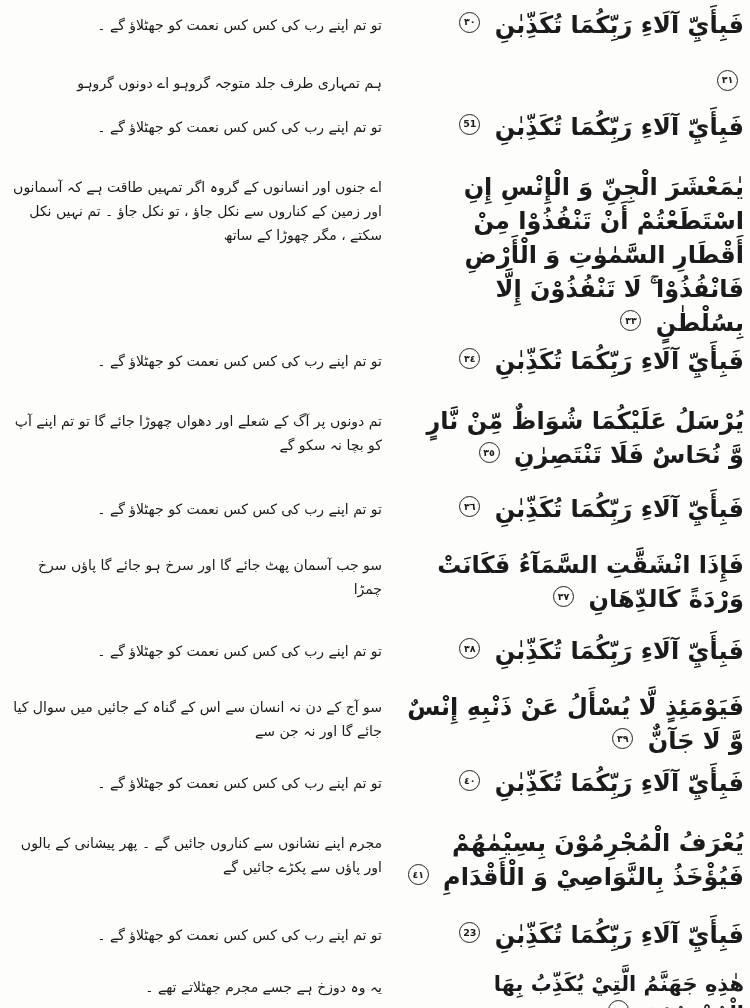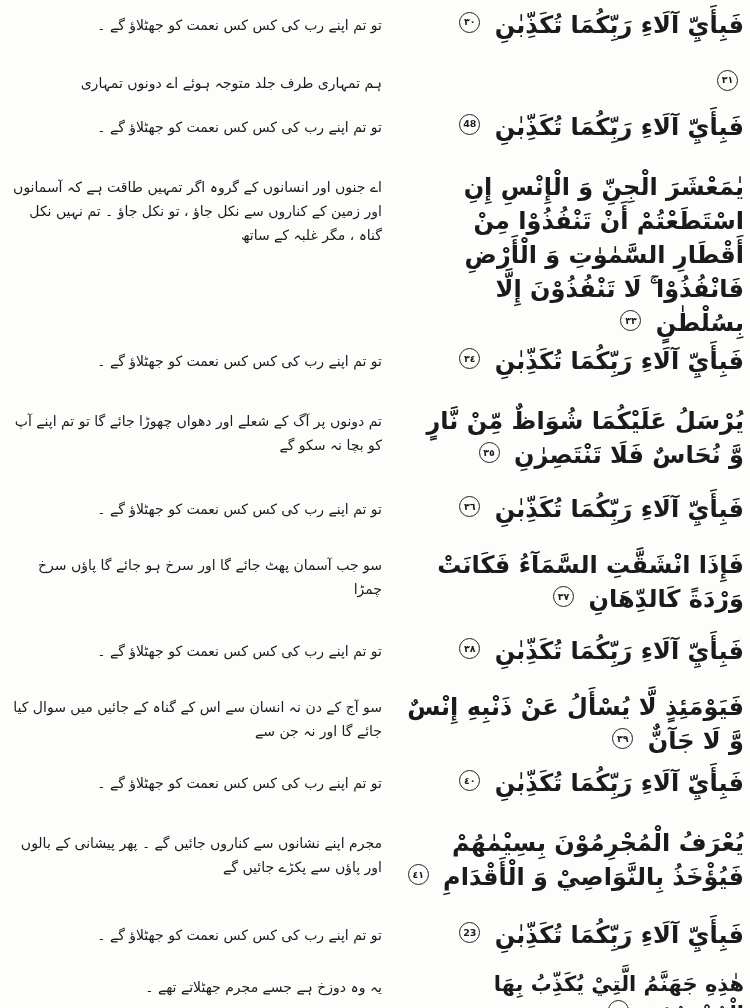--- a/index.html
+++ b/index.html
@@ -86,35 +86,35 @@
     <div class="arabic-cell"><span>فَبِأَيِّ آلَاءِ رَبِّكُمَا تُكَذِّبٰنِ</span> <span class="verse-num">
           <span>٣٠</span>
         </span></div>
     <div class="urdu-cell">تو تم اپنے رب کی کس کس نعمت کو جھٹلاؤ گے ۔</div>
   </div>
 
   <div class="verse-row r2">
     <div class="arabic-cell"> <span class="verse-num">
           <span>٣١</span>
         </span></div>
-    <div class="urdu-cell">ہم تمہاری طرف جلد متوجہ ہوئے اے دونوں تمہاری</div>
+    <div class="urdu-cell">ہم تمہاری طرف جلد متوجہ گروہو اے دونوں گروہو</div>
   </div>
 
   <div class="verse-row r3">
     <div class="arabic-cell"><span>فَبِأَيِّ آلَاءِ رَبِّكُمَا تُكَذِّبٰنِ</span> <span class="verse-num">
-          <span>48</span>
+          <span>51</span>
         </span></div>
     <div class="urdu-cell">تو تم اپنے رب کی کس کس نعمت کو جھٹلاؤ گے ۔</div>
   </div>
 
   <div class="verse-row r4">
     <div class="arabic-cell"><span>يٰمَعْشَرَ الْجِنِّ وَ الْإِنْسِ إِنِ اسْتَطَعْتُمْ أَنْ تَنْفُذُوْا مِنْ أَقْطَارِ السَّمٰوٰتِ وَ الْأَرْضِ فَانْفُذُوْا ۚ لَا تَنْفُذُوْنَ إِلَّا بِسُلْطٰنٍ</span> <span class="verse-num">
           <span>٣٣</span>
         </span></div>
-    <div class="urdu-cell">اے جنوں اور انسانوں کے گروہ اگر تمہیں طاقت ہے کہ آسمانوں اور زمین کے کناروں سے نکل جاؤ ، تو نکل جاؤ ۔ تم نہیں نکل گناہ ، مگر غلبہ کے ساتھ</div>
+    <div class="urdu-cell">اے جنوں اور انسانوں کے گروہ اگر تمہیں طاقت ہے کہ آسمانوں اور زمین کے کناروں سے نکل جاؤ ، تو نکل جاؤ ۔ تم نہیں نکل سکتے ، مگر چھوڑا کے ساتھ</div>
   </div>
 
   <div class="verse-row r5">
     <div class="arabic-cell"><span>فَبِأَيِّ آلَاءِ رَبِّكُمَا تُكَذِّبٰنِ</span> <span class="verse-num">
           <span>٣٤</span>
         </span></div>
     <div class="urdu-cell">تو تم اپنے رب کی کس کس نعمت کو جھٹلاؤ گے ۔</div>
   </div>
 
   <div class="verse-row r6">

